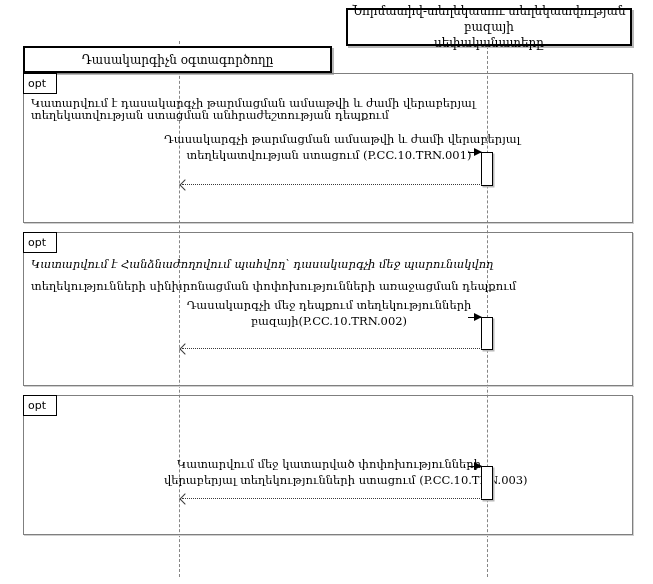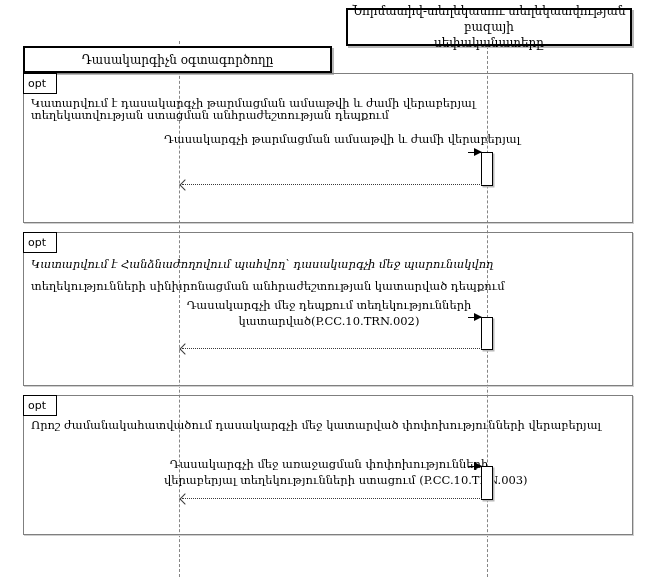--- a/index.html
+++ b/index.html
@@ -51,48 +51,48 @@
     <span>Նորմատիվ-տեղեկատու տեղեկատվության բազայի</span>
     <span>սեփականատերը</span>
   </div>
 
   <div class="fragment" style="left:23px;top:73px;width:608px;height:148px;">
     <div class="opt-tab">opt</div>
     <div class="guard-line" style="top:22px;text-align:right;">Կատարվում է դասակարգչի թարմացման ամսաթվի և ժամի վերաբերյալ</div>
     <div class="guard-line" style="top:34px;">տեղեկատվության ստացման անհրաժեշտության դեպքում</div>
     <div class="msg-block" style="top:57px;">
       <span class="msg-line">Դասակարգչի թարմացման ամսաթվի և ժամի վերաբերյալ</span>
+      <span class="msg-line">տեղեկատվության ստացում (P.CC.10.TRN.001)</span>
     </div>
     <div class="call-stub" style="top:78px;"></div>
     <div class="arrowhead-solid" style="top:74px;"></div>
     <div class="activation" style="top:78px;height:32px;"></div>
     <div class="return-line" style="top:110px;"></div>
     <div class="arrowhead-open" style="top:107px;"></div>
   </div>
 
   <div class="fragment" style="left:23px;top:232px;width:608px;height:152px;">
     <div class="opt-tab">opt</div>
     <div class="guard-line" style="top:24px;font-style:italic;">Կատարվում է Հանձնաժողովում պահվող՝ դասակարգչի մեջ պարունակվող</div>
-    <div class="guard-line" style="top:46px;">տեղեկությունների սինխրոնացման անհրաժեշտության կատարված դեպքում</div>
+    <div class="guard-line" style="top:46px;">տեղեկությունների սինխրոնացման փոփոխությունների առաջացման դեպքում</div>
     <div class="msg-block" style="top:64px;">
       <span class="msg-line">Դասակարգչի մեջ դեպքում տեղեկությունների</span>
-      <span class="msg-line">կատարված(P.CC.10.TRN.002)</span>
+      <span class="msg-line">բազայի(P.CC.10.TRN.002)</span>
     </div>
     <div class="call-stub" style="top:84px;"></div>
     <div class="arrowhead-solid" style="top:80px;"></div>
     <div class="activation" style="top:84px;height:31px;"></div>
     <div class="return-line" style="top:115px;"></div>
     <div class="arrowhead-open" style="top:112px;"></div>
   </div>
 
   <div class="fragment" style="left:23px;top:395px;width:608px;height:138px;">
     <div class="opt-tab">opt</div>
-    <div class="guard-line" style="top:22px;">Որոշ ժամանակահատվածում դասակարգչի մեջ կատարված փոփոխությունների վերաբերյալ</div>
     <div class="msg-block" style="top:60px;">
-      <span class="msg-line">Դասակարգչի մեջ առաջացման փոփոխությունների</span>
+      <span class="msg-line">Կատարվում մեջ կատարված փոփոխությունների</span>
       <span class="msg-line">վերաբերյալ տեղեկությունների ստացում (P.CC.10.TRN.003)</span>
     </div>
     <div class="call-stub" style="top:70px;"></div>
     <div class="arrowhead-solid" style="top:66px;"></div>
     <div class="activation" style="top:70px;height:32px;"></div>
     <div class="return-line" style="top:102px;"></div>
     <div class="arrowhead-open" style="top:99px;"></div>
   </div>
 
 </div>

